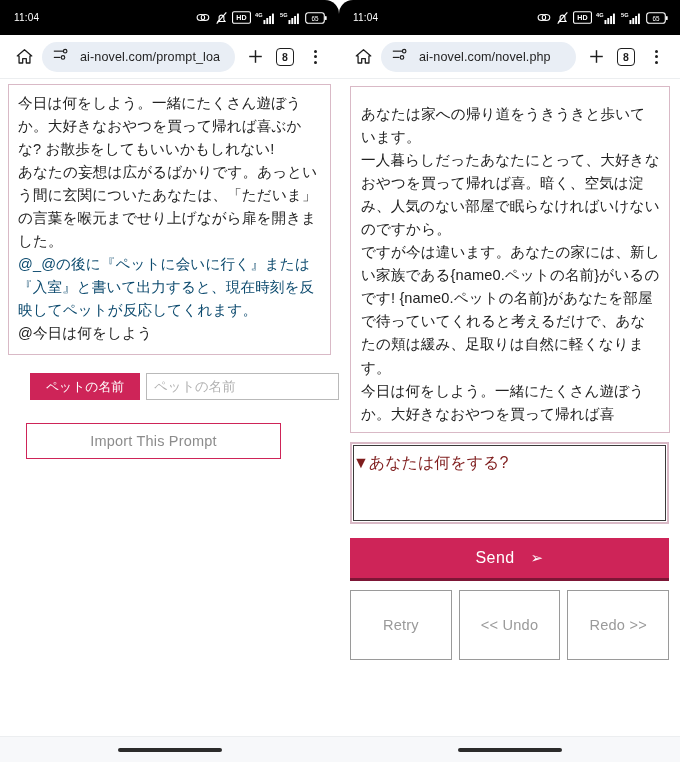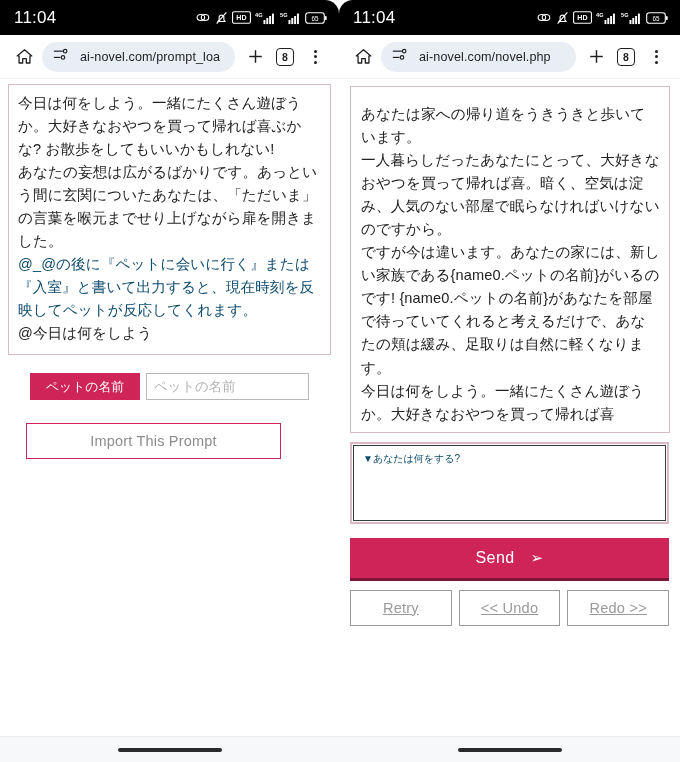--- a/index.html
+++ b/index.html
@@ -34,21 +34,21 @@
     display: flex;
     align-items: center;
     justify-content: space-between;
     padding: 0 12px 0 14px;
     flex: 0 0 auto;
     border-top-left-radius: 14px;
     border-top-right-radius: 14px;
   }
   .phone.left .statusbar  { border-top-left-radius: 0; }
   .phone.right .statusbar { border-top-right-radius: 0; }
-  .clock { font-size: 17px; letter-spacing: .2px; font-weight: 500; }
+  .clock { font-size: 10px; letter-spacing: .2px; font-weight: 500; }
   .status-icons { display: flex; align-items: center; gap: 4px; }
   .status-icons svg { display: block; }
 
   
   .toolbar {
     height: 44px;
     background: #ffffff;
     display: flex;
     align-items: center;
     gap: 0px;
@@ -120,21 +120,21 @@
     letter-spacing: .1px;
     word-break: break-all;
   }
   .story-p.muted { color: #0c4a6e; }
 
   
   .form-rows {
     margin: 18px 0 0 0;
     padding: 0 30px;
     display: flex;
-    flex-direction: column;
+    flex-direction: row;
     gap: 8px;
   }
   .form-row { display: flex; align-items: stretch; gap: 6px; }
   .field-label {
     width: 110px;
     background: #ce2458;
     color: #ffffff;
     font-size: 12.8px;
     display: flex;
     align-items: center;
@@ -175,24 +175,24 @@
 
   
   .answer-wrap { margin: 9px 11px 0 11px; }
   .answer-box {
     width: 100%;
     height: 82px;
     border: 2px solid #d9b9c6;
     outline: 1px solid #3a3a3a;
     outline-offset: -4px;
     background: #ffffff;
-    font-size: 10px;
+    font-size: 16px;
     line-height: 1.5;
-    color: #0c4a6e;
-    padding: 7px 11px;
+    color: #7f1d1d;
+    padding: 7px 1px;
     resize: none;
     font-family: "Liberation Sans", "DejaVu Sans", sans-serif;
   }
   .send-btn {
     display: block;
     width: calc(100% - 22px);
     margin: 10px 11px 0 11px;
     background: #ce2458;
     color: #ffffff;
     border: none;
@@ -208,26 +208,25 @@
     display: flex;
     gap: 7px;
     margin: 9px 11px 0 11px;
   }
   .sub-btn {
     flex: 1 1 0;
     background: #ffffff;
     border: 1.4px solid #9a9a9a;
     color: #9a9a9a;
     font-size: 14.6px;
-    padding: 9px 0;
+    padding: 26px 0;
     text-align: center;
     font-family: "Liberation Sans", "DejaVu Sans", sans-serif;
     cursor: pointer;
     letter-spacing: .2px;
-    text-decoration: underline;
   }
 
   
   .navbar {
     height: 26px;
     background: #f7f8fa;
     border-top: 1px solid #eceef0;
     display: flex;
     align-items: center;
     justify-content: center;

